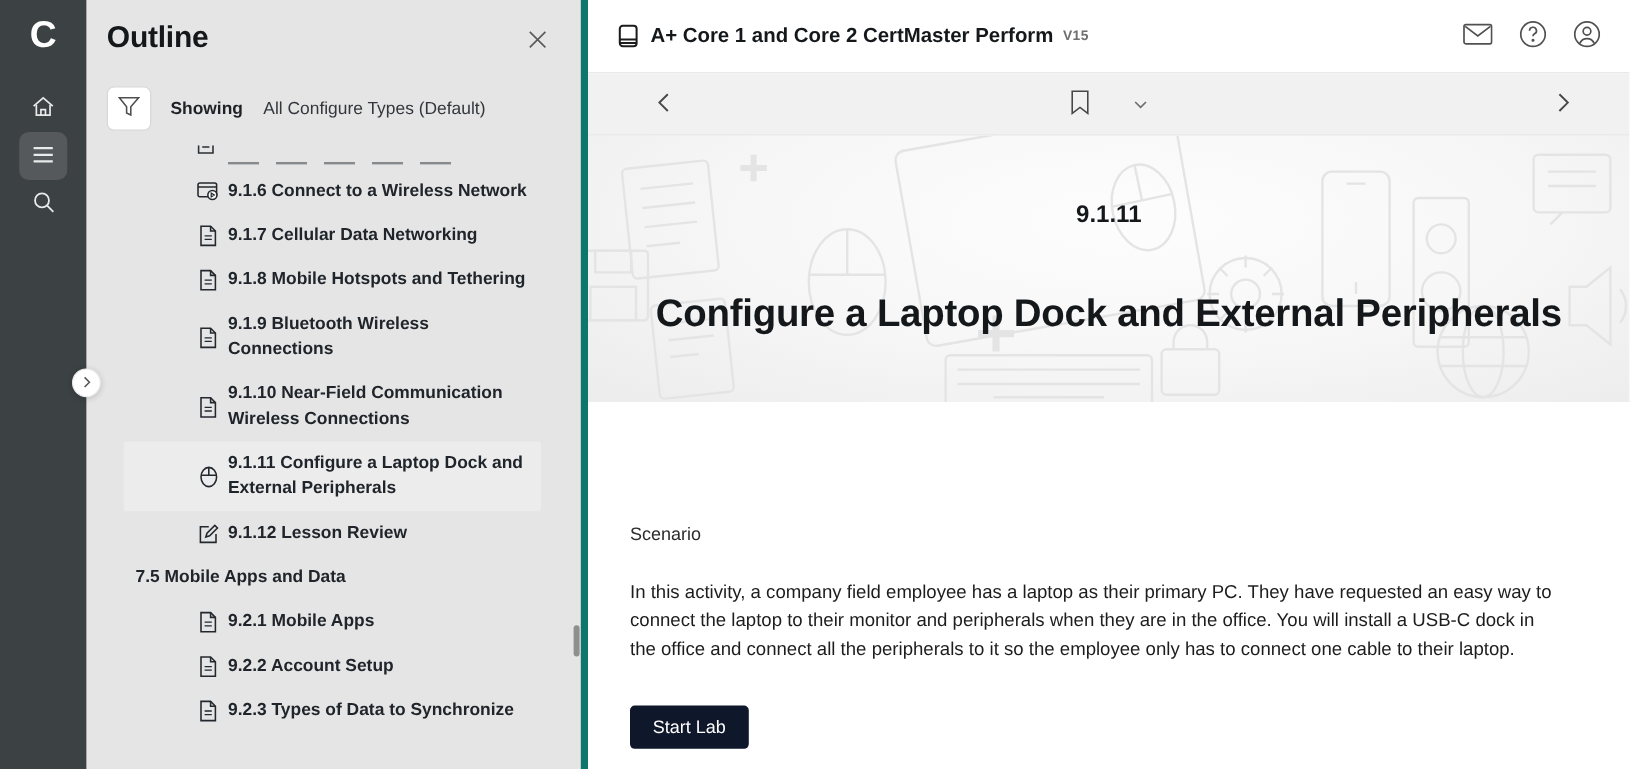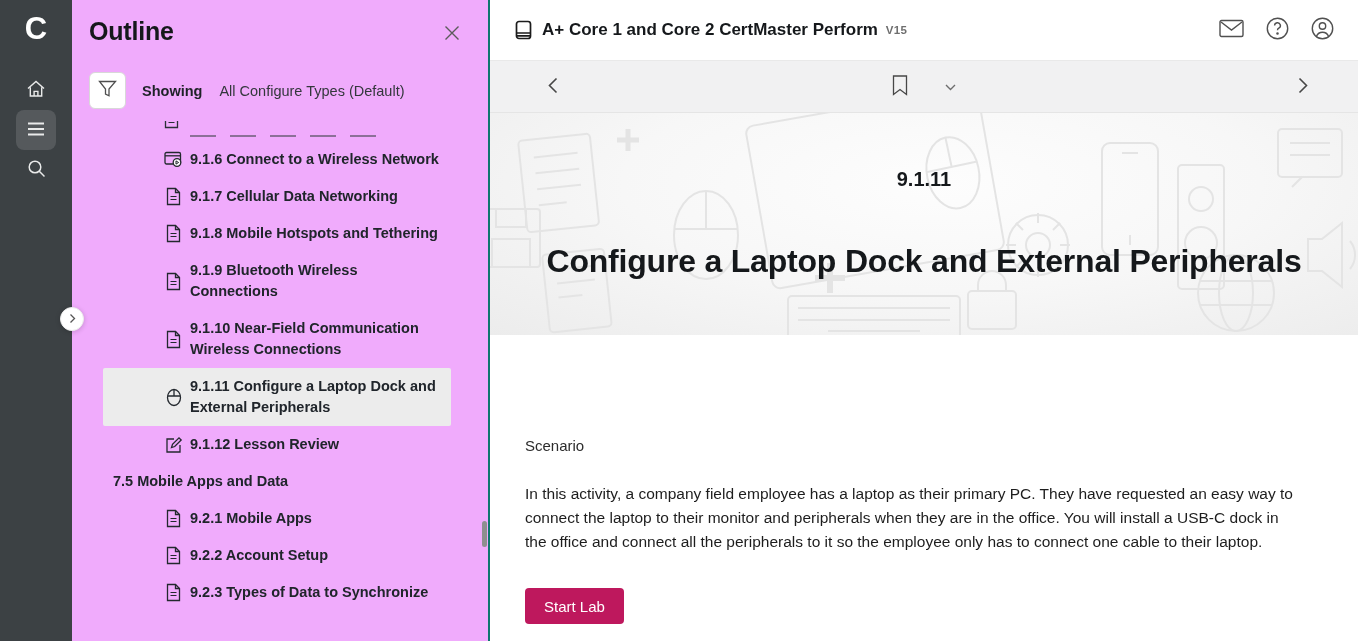--- a/index.html
+++ b/index.html
@@ -8,21 +8,21 @@
   .app { display:flex; width:1358px; height:641px; position:relative; }
 
   
   .rail { width:72px; background:#3c4144; flex-shrink:0; display:flex; flex-direction:column; align-items:center; position:relative; z-index:3; }
   .logo { color:#fff; font-size:31px; font-weight:700; margin-top:6px; height:46px; display:flex; align-items:center; }
   .rail-items { margin-top:18px; display:flex; flex-direction:column; align-items:center; }
   .rail-btn { width:40px; height:40px; border:none; background:transparent; color:#e9eaea; display:flex; align-items:center; justify-content:center; cursor:pointer; padding:0; }
   .rail-btn.active { background:#55595c; border-radius:8px; }
 
   
-  .outline { width:418px; flex-shrink:0; background:#f0abfc; position:relative; border-right:2px solid #0f766e; }
+  .outline { width:418px; flex-shrink:0; background:#e5e5e5; position:relative; border-right:6px solid #0f766e; }
   .outline-header { display:flex; align-items:flex-start; justify-content:space-between; padding:17px 24px 0 17px; }
   .outline-title { font-size:25px; font-weight:700; color:#15181b; margin:0; letter-spacing:-0.2px; }
   .close-btn { border:none; background:transparent; color:#5b5b5b; cursor:pointer; padding:4px; margin-top:4px; }
   .filter-row { display:flex; align-items:center; margin:24px 0 0 17px; }
   .filter-btn { width:37px; height:37px; border:1px solid #d8d8d8; border-radius:6px; background:#fff; color:#4f4f4f; display:flex; align-items:center; justify-content:center; cursor:pointer; }
   .showing { font-size:14.5px; font-weight:700; color:#1e2227; margin-left:16px; }
   .filter-value { font-size:14.5px; color:#33373c; margin-left:17px; }
   .outline-list { margin-top:12px; height:492px; overflow:hidden; position:relative; }
   .clipped-row { height:18px; overflow:hidden; position:relative; margin:0 0 2px 31px; }
   .clipped-icon { position:absolute; left:61px; top:-11px; color:#2a2f36; }
@@ -56,21 +56,21 @@
   .hero { height:222px; flex-shrink:0; position:relative; overflow:hidden;
     background:radial-gradient(ellipse at 52% 32%, #fdfdfd 0%, #f7f7f7 50%, #ececec 100%);
     display:flex; flex-direction:column; align-items:center; justify-content:center;gap:28px; }
   .doodles { position:absolute; inset:0; }
   .lesson-number { font-size:20px; font-weight:700; color:#15181b; position:relative; }
   .lesson-title { font-size:32px; font-weight:700; color:#15181b; margin:24px 0 0 0; position:relative; letter-spacing:-0.2px; }
 
   .content { padding-left:35px; flex:1; }
   .scenario-heading { font-size:15px; font-weight:400; color:#2c2c2c; margin:102px 0 0 0; }
   .scenario-text { font-size:15.5px; line-height:24px; color:#1d1d1d; margin:28px 0 0 0; width:850px; white-space:pre-line; }
-  .start-lab { margin-top:34px; background:#be185d; color:#fff; border:none; border-radius:4px;
+  .start-lab { margin-top:34px; background:#0f172a; color:#fff; border:none; border-radius:4px;
     padding:0 19px; height:36px; font-size:15px; font-family:inherit; cursor:pointer; }
 </style>
 </head>
 <body>
 
 <div class="app">
 
   <nav class="rail">
     <div class="logo">C</div>
     <div class="rail-items">

